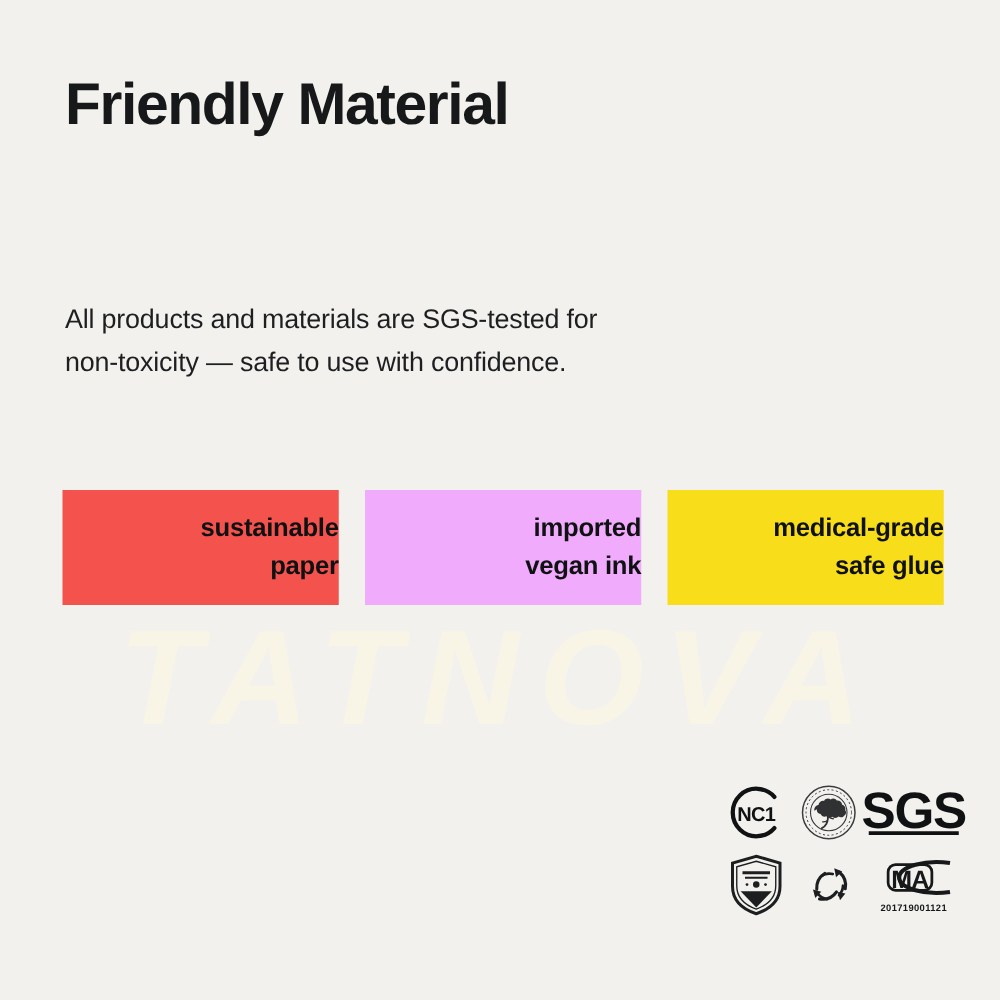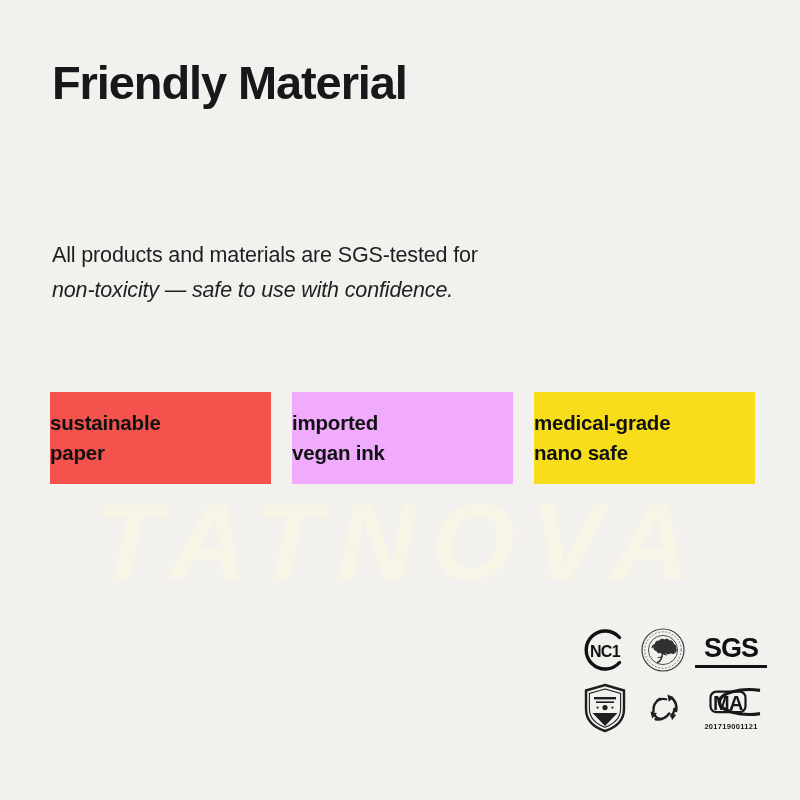--- a/index.html
+++ b/index.html
@@ -78,21 +78,21 @@
     left:50px; top:392px;
     display:flex;
     gap:21px;
     z-index:2;
   }
   .chip {
     width:221px;
     height:92px;
     display:flex;
     flex-direction:column;
-    align-items:flex-start;
+    align-items:flex-end;
     justify-content:center;
     gap:2px;
   }
   .chip-line {
     font-family:"Liberation Sans", sans-serif;
     font-size:20.5px;
     font-weight:700;
     line-height:28px;
     color:#101113;
     letter-spacing:-0.2px;
@@ -123,21 +123,21 @@
 
   .sgs-wrap {
     display:flex;
     flex-direction:column;
     align-items:center;
     justify-content:center;
   }
   .sgs-text {
     font-family:"Liberation Sans", sans-serif;
     font-weight:700;
-    font-size:27px;
+    font-size:41px;
     letter-spacing:-1px;
     color:#101113;
     line-height:30px;
   }
   .sgs-rule {
     width:72px;
     height:3px;
     background:#101113;
     margin-top:2px;
   }
@@ -164,38 +164,38 @@
 <div id="card" style="background: rgb(242, 241, 237);">
 
   <div id="watermark" style="color: rgb(248, 245, 231);">TATNOVA</div>
 
   <div id="headline">
     <div class="headline-line" style="color: rgb(22, 24, 26);">Friendly Material</div>
   </div>
 
   <div id="subtitle">
     <div class="subtitle-line" style="color: rgb(29, 31, 33);">All products and materials are SGS-tested for</div>
-    <div class="subtitle-line" style="color: rgb(29, 31, 33); font-style: italic;">non-toxicity — safe to use with confidence.</div>
+    <div class="subtitle-line" style="color: rgb(29, 31, 33);">non-toxicity — safe to use with confidence.</div>
   </div>
 
   <div id="chips">
 
     <div class="chip" id="chip-0" style="background: rgb(244, 83, 77);">
       <div class="chip-line" style="color: rgb(16, 17, 19);">sustainable</div>
       <div class="chip-line" style="color: rgb(16, 17, 19);">paper</div>
     </div>
 
     <div class="chip" id="chip-1" style="background: #f0abfc;">
       <div class="chip-line" style="color: rgb(16, 17, 19);">imported</div>
       <div class="chip-line" style="color: rgb(16, 17, 19);">vegan ink</div>
     </div>
 
     <div class="chip" id="chip-2" style="background: rgb(247, 221, 26);">
       <div class="chip-line" style="color: rgb(16, 17, 19);">medical-grade</div>
-      <div class="chip-line" style="color: rgb(16, 17, 19);">nano safe</div>
+      <div class="chip-line" style="color: rgb(16, 17, 19);">safe glue</div>
     </div>
 
   </div>
 
   <div id="badges">
 
     <div class="badge">
       <svg width="46" height="46" viewBox="0 0 46 46" aria-hidden="true">
         <path d="M37.5 10.5 A19 19 0 1 0 37.5 35.5" fill="none" stroke="#101113" stroke-width="3.4" stroke-linecap="round"></path>
         <text x="23" y="29.5" font-family="Liberation Sans, sans-serif" font-size="16" font-weight="700" fill="#101113" text-anchor="middle" letter-spacing="-0.6">NC1</text>

